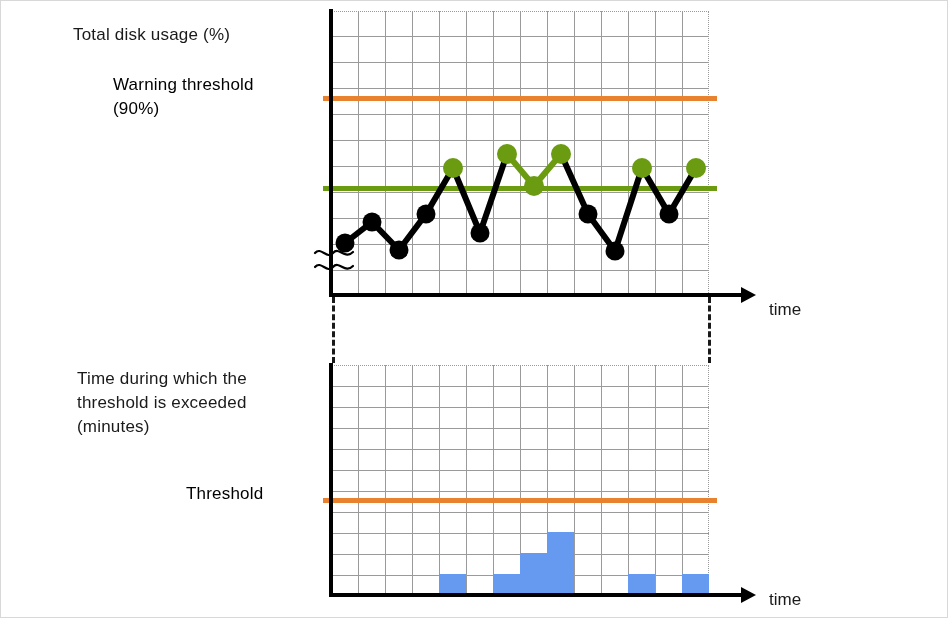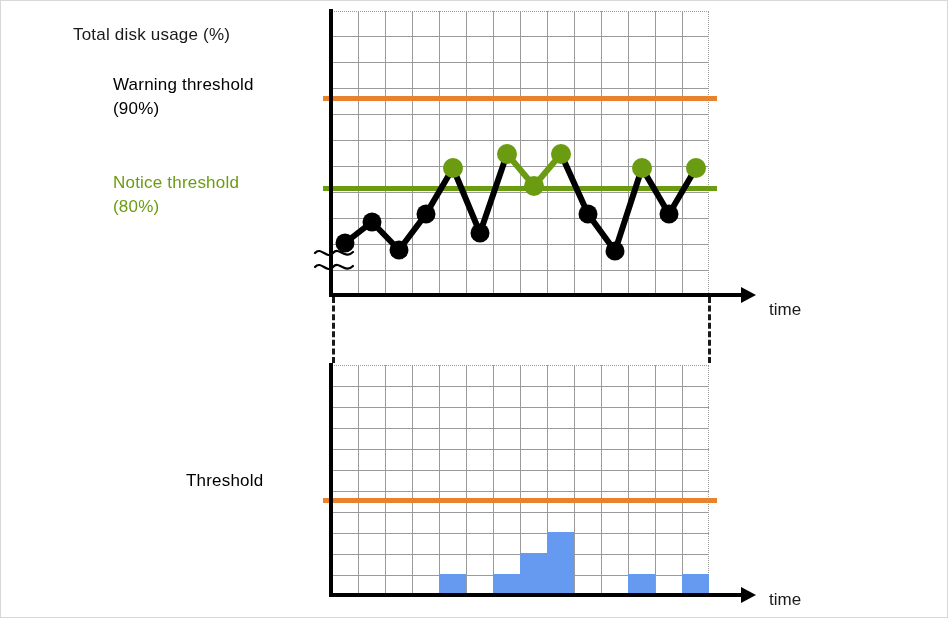--- a/index.html
+++ b/index.html
@@ -108,22 +108,20 @@
 </head>
 <body>
 
 <div id="page">
 
   <div class="lbl" style="left:72px; top:22px;">Total disk usage (%)</div>
 
   <div class="lbl orange" style="left:112px; top:72px;">Warning threshold
 (90%)</div>
 
-  <div class="lbl green" style="left:112px; top:170px;">Notice threshold
-(80%)</div>
 
   <div class="chart" style="left:330px; top:10px; width:378px; height:284px;">
 
     <div class="gridwrap">
       <svg class="overlay" width="378" height="284" aria-hidden="true">
 
         <g stroke="#9a9a9a" stroke-width="1">
           <line x1="27.5" y1="0" x2="27.5" y2="284"></line>
           <line x1="54.5" y1="0" x2="54.5" y2="284"></line>
           <line x1="81.5" y1="0" x2="81.5" y2="284"></line>
@@ -202,22 +200,25 @@
   <svg class="axisbreak" style="left:312px; top:240px;" width="54" height="40" aria-hidden="true">
     <g fill="none" stroke="#000000" stroke-width="2.2" stroke-linecap="round">
       <path d="M2,12 C8,5 14,19 20,12 C26,5 32,19 40,11"></path>
       <path d="M2,26 C8,19 14,33 20,26 C26,19 32,33 40,25"></path>
     </g>
   </svg>
 
   <div class="connector" style="left:331px; top:296px; height:66px;"></div>
   <div class="connector" style="left:707px; top:296px; height:66px;"></div>
 
-
-  <div class="lbl orange" style="left:185px; top:468px;">Threshold</div>
+  <div class="lbl" style="left:76px; top:366px;">Time during which the
+threshold is exceeded
+(minutes)</div>
+
+  <div class="lbl orange" style="left:185px; top:481px;">Threshold</div>
 
   <div class="chart" style="left:330px; top:364px; width:378px; height:230px;">
 
     <div class="gridwrap">
       <svg class="overlay" width="378" height="230" aria-hidden="true">
         <g stroke="#9a9a9a" stroke-width="1">
           <line x1="27.5" y1="0" x2="27.5" y2="230"></line>
           <line x1="54.5" y1="0" x2="54.5" y2="230"></line>
           <line x1="81.5" y1="0" x2="81.5" y2="230"></line>
           <line x1="108.5" y1="0" x2="108.5" y2="230"></line>

